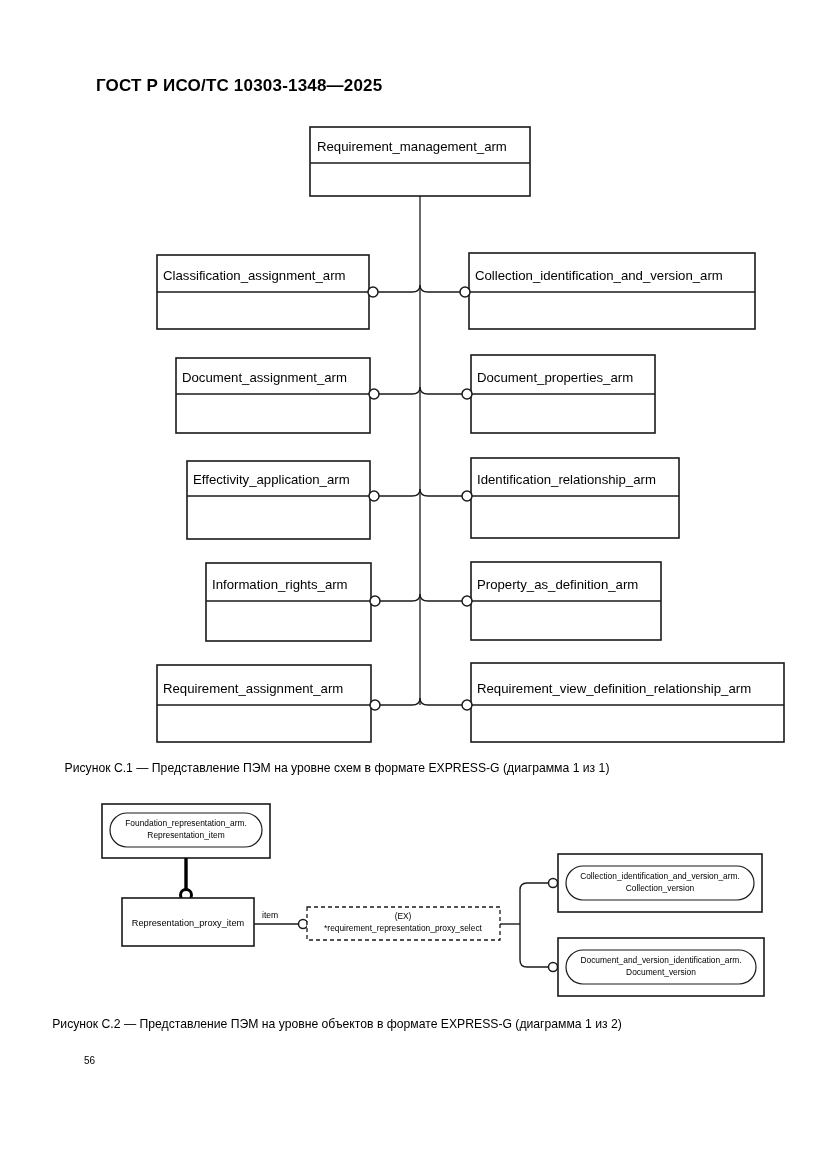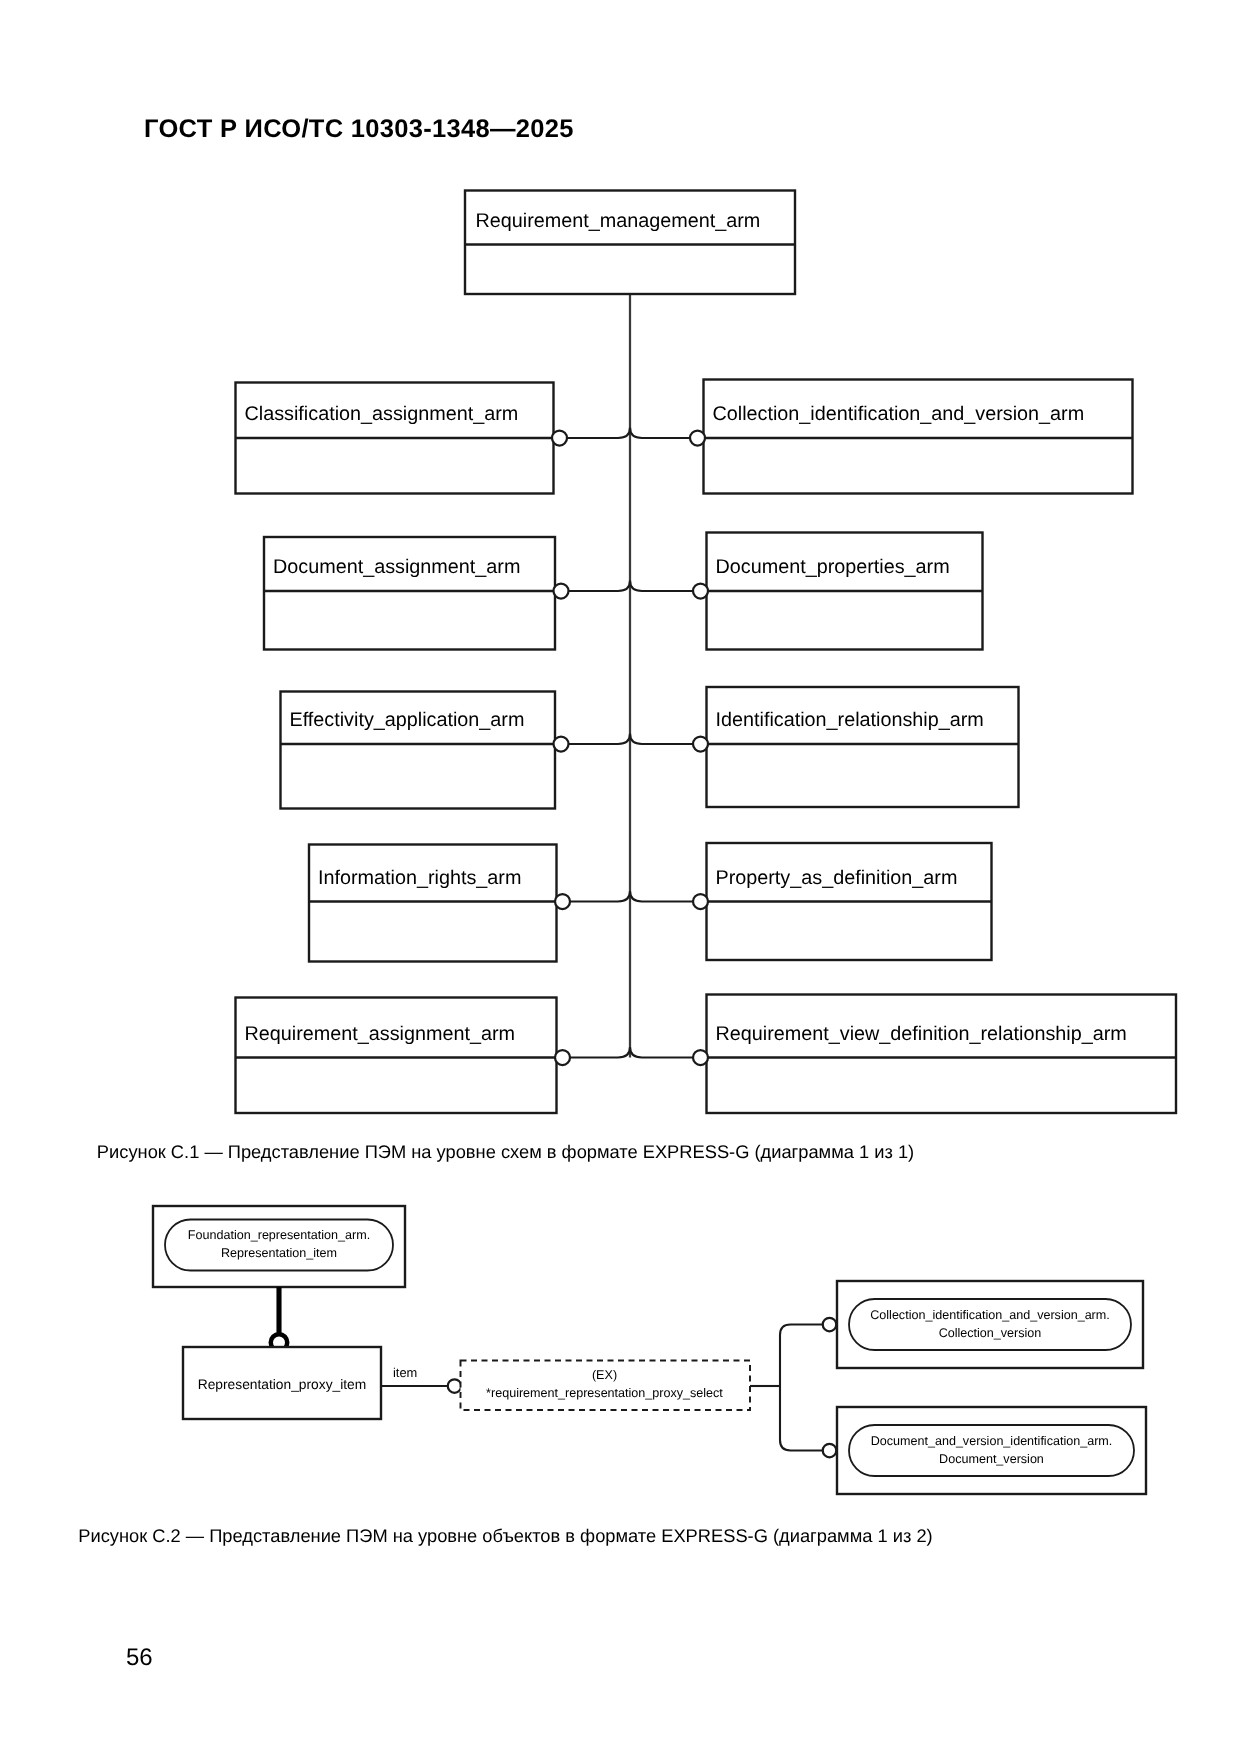--- a/index.html
+++ b/index.html
@@ -25,22 +25,22 @@
     left: 96px;
     top: 76px;
     font-size: 17px;
     font-weight: bold;
     letter-spacing: 0.2px;
     white-space: nowrap;
   }
   .page-number {
     position: absolute;
     left: 84px;
-    top: 1097px;
-    font-size: 16px;
+    top: 1055px;
+    font-size: 10px;
   }
   
   #fig-c1 {
     position: absolute;
     left: 0;
     top: 0;
     width: 827px;
     height: 800px;
     padding-left: 37px;
   }

